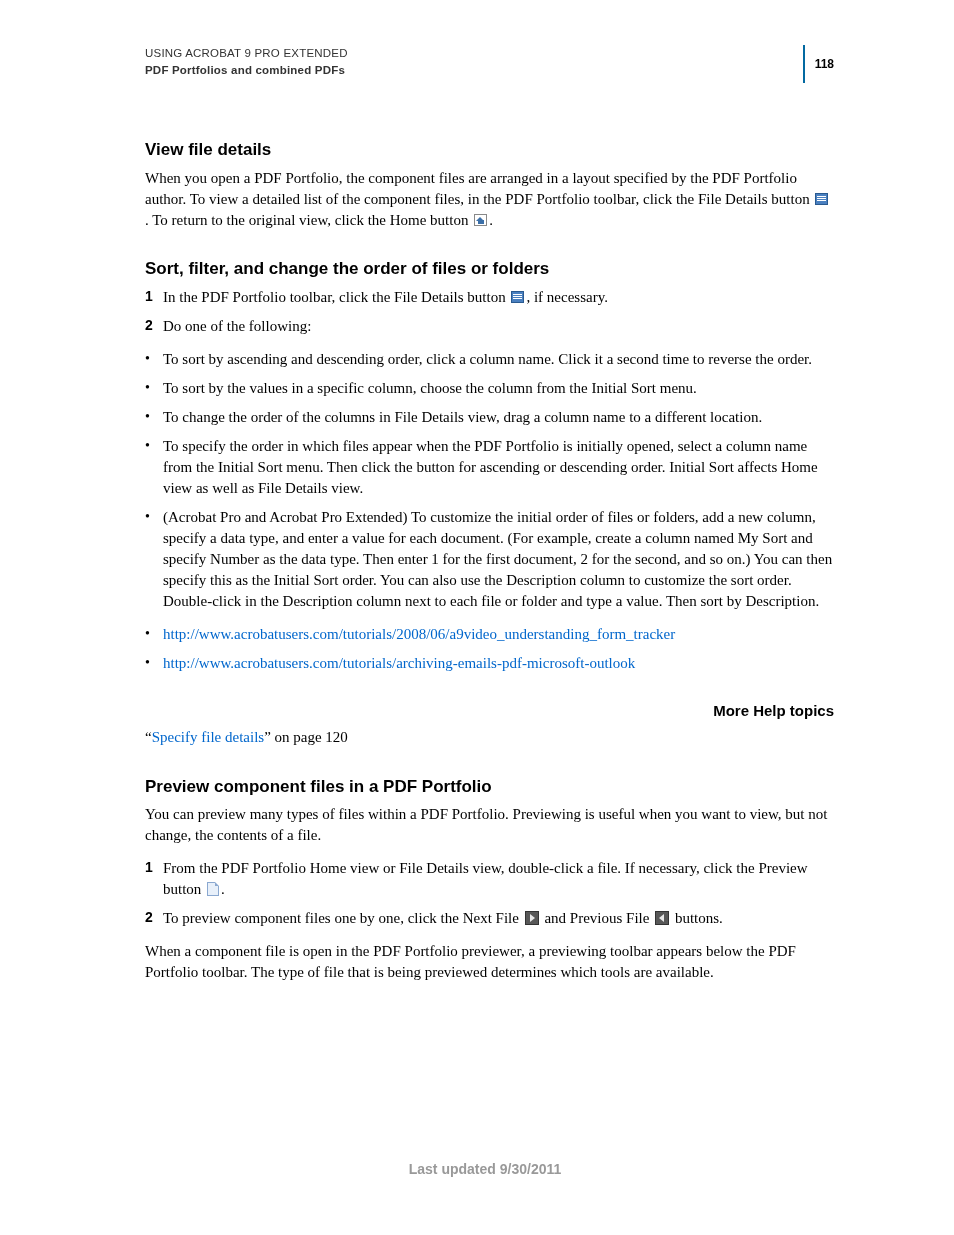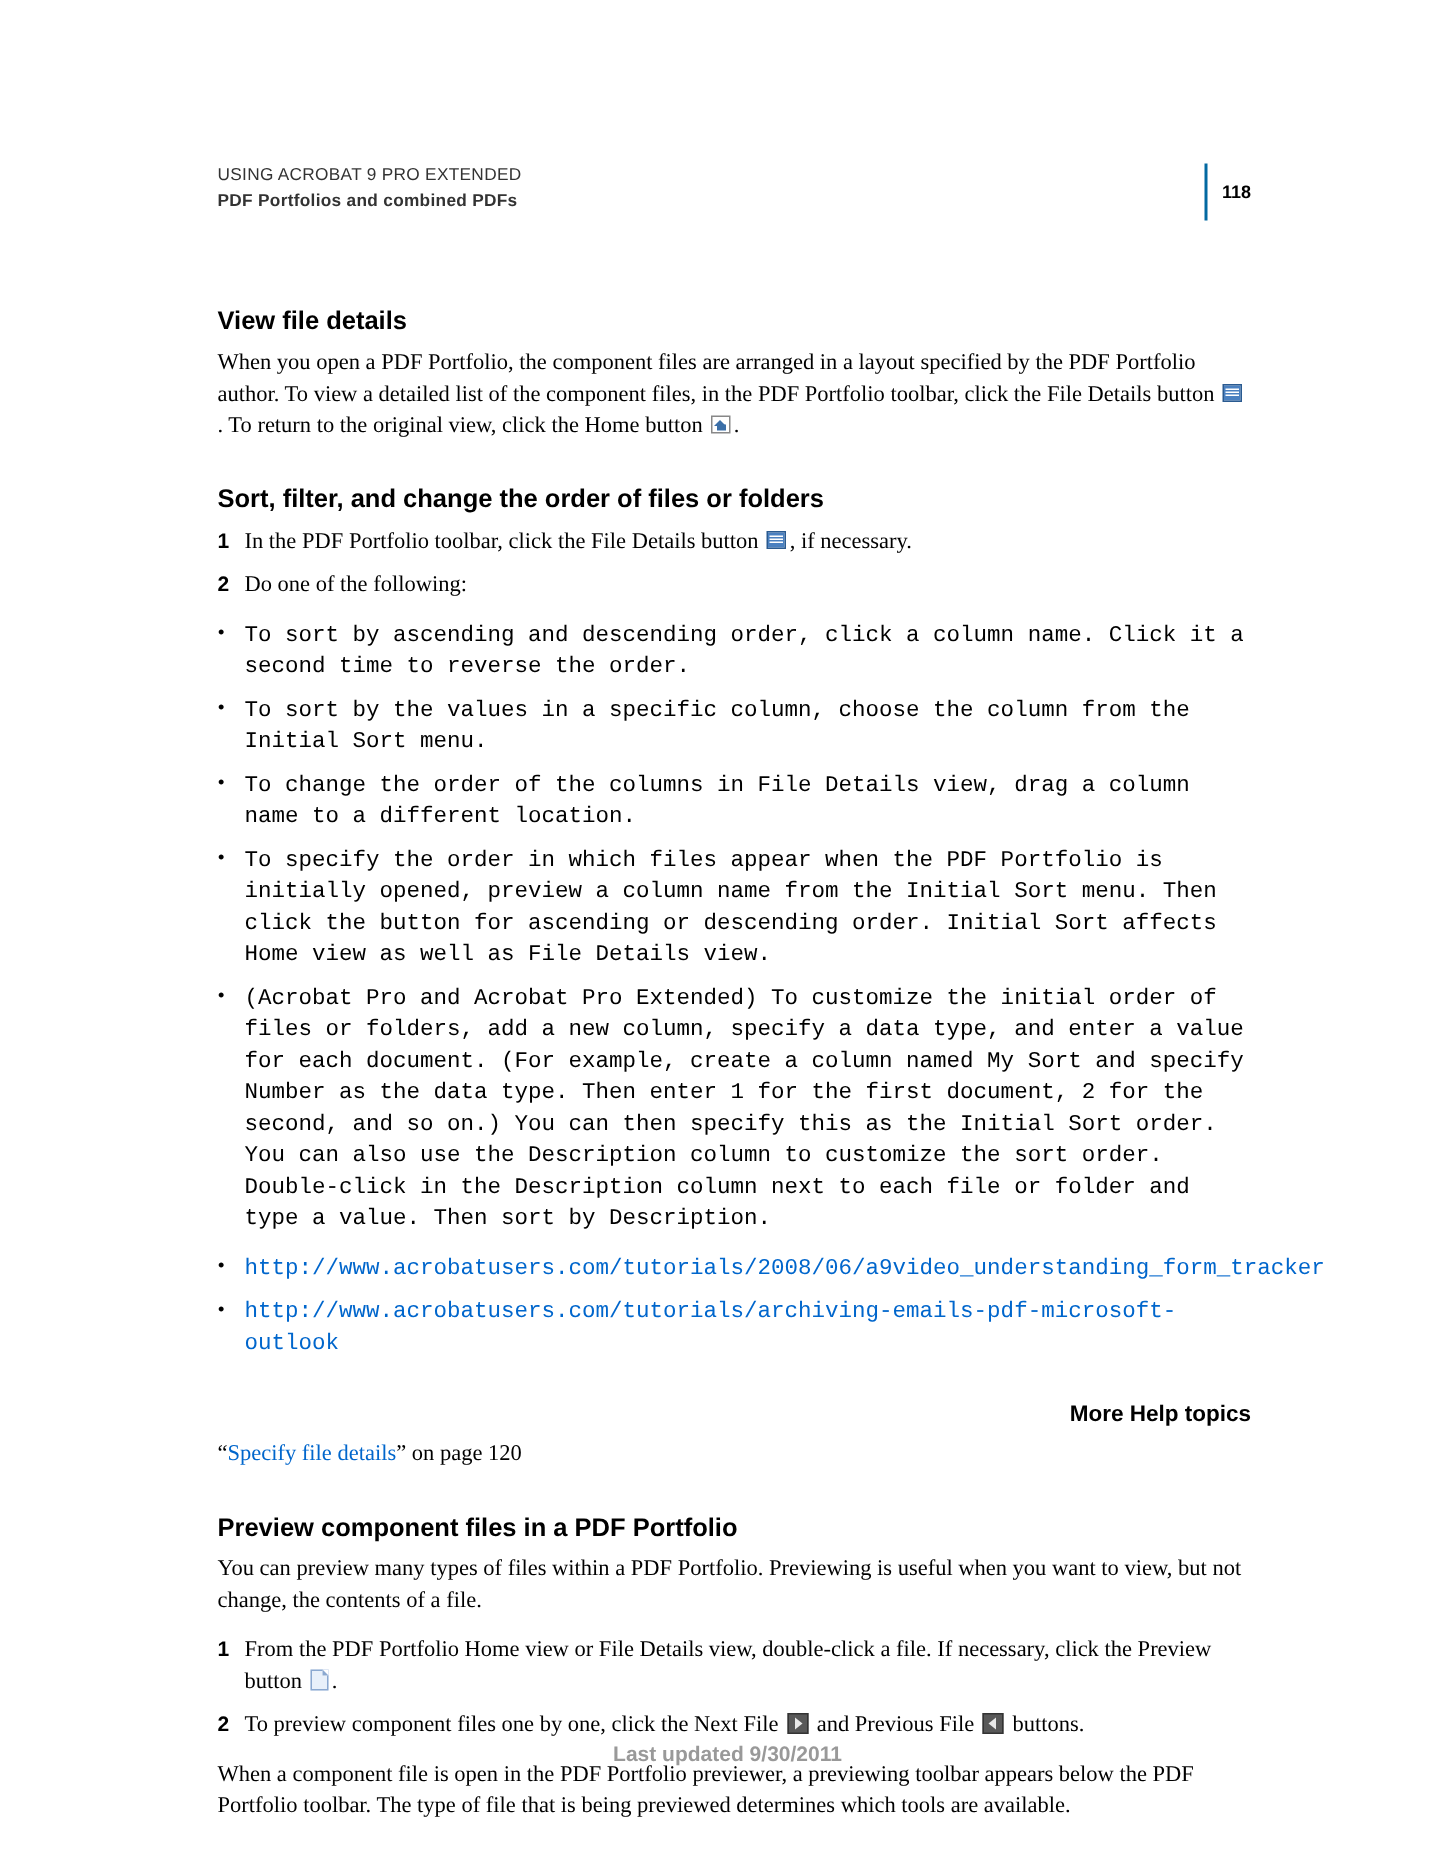--- a/index.html
+++ b/index.html
@@ -9,21 +9,21 @@
     font-size: 15px;
     line-height: 1.4;
     color: #000;
     background: #fff;
   }
   .page {
     width: 954px;
     height: 1235px;
     position: relative;
     box-sizing: border-box;
-    padding: 109px 120px 0 145px;
+    padding: 45px 120px 0 145px;
   }
   .header-row {
     display: flex;
     align-items: flex-start;
     margin-bottom: 55px;
   }
   .header-left {
     flex: 1;
     font-family: "Myriad Pro", "Segoe UI", Arial, sans-serif;
     font-size: 11.5px;
@@ -97,21 +97,20 @@
     align-items: flex-start;
     margin-bottom: 8px;
   }
   .ul li .bul {
     width: 18px;
     flex-shrink: 0;
     font-size: 14px;
   }
   .ul li .txt {
     flex: 1;
-    font-family: Liberation Mono, monospace;
   }
   a.link {
     color: #0066cc;
     text-decoration: none;
   }
   .icon {
     display: inline-block;
     width: 13px;
     height: 12px;
     vertical-align: -1px;
@@ -256,21 +255,21 @@
       <li>
           <span class="bul">•</span>
           <span class="txt">To sort by the values in a specific column, choose the column from the Initial Sort menu.</span>
         </li>
       <li>
           <span class="bul">•</span>
           <span class="txt">To change the order of the columns in File Details view, drag a column name to a different location.</span>
         </li>
       <li>
           <span class="bul">•</span>
-          <span class="txt">To specify the order in which files appear when the PDF Portfolio is initially opened, preview a column name from the Initial Sort menu. Then click the button for ascending or descending order. Initial Sort affects Home view as well as File Details view.</span>
+          <span class="txt">To specify the order in which files appear when the PDF Portfolio is initially opened, select a column name from the Initial Sort menu. Then click the button for ascending or descending order. Initial Sort affects Home view as well as File Details view.</span>
         </li>
       <li>
           <span class="bul">•</span>
           <span class="txt">(Acrobat Pro and Acrobat Pro Extended) To customize the initial order of files or folders, add a new column, specify a data type, and enter a value for each document. (For example, create a column named My Sort and specify Number as the data type. Then enter 1 for the first document, 2 for the second, and so on.) You can then specify this as the Initial Sort order. You can also use the Description column to customize the sort order. Double-click in the Description column next to each file or folder and type a value. Then sort by Description.</span>
         </li>
     </ul>
 
 
     <ul class="ul">
       <li>

